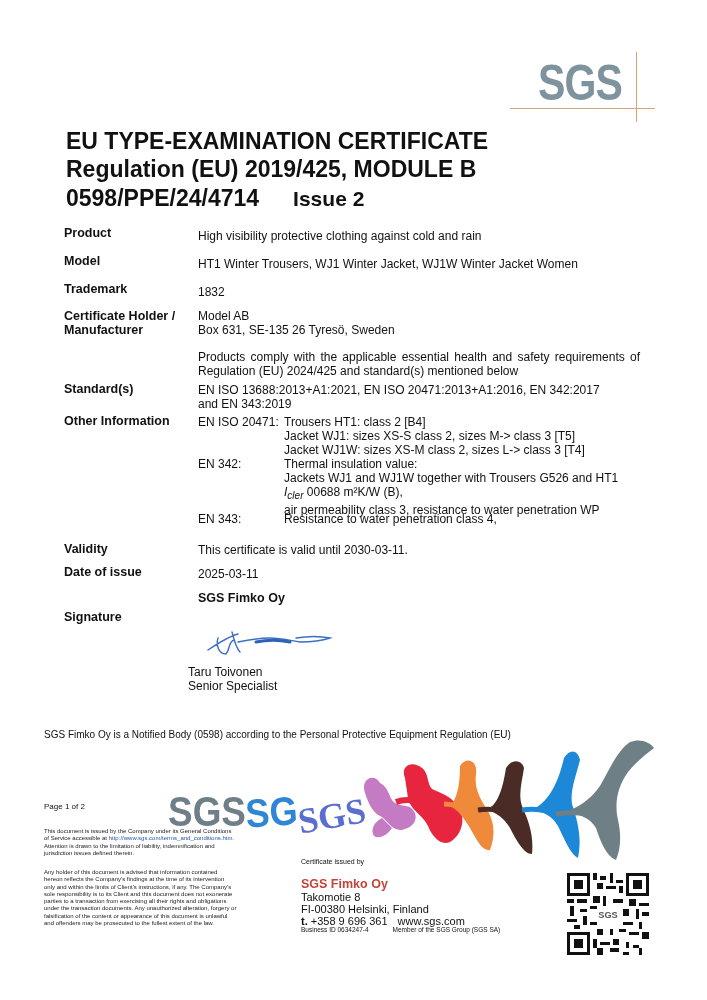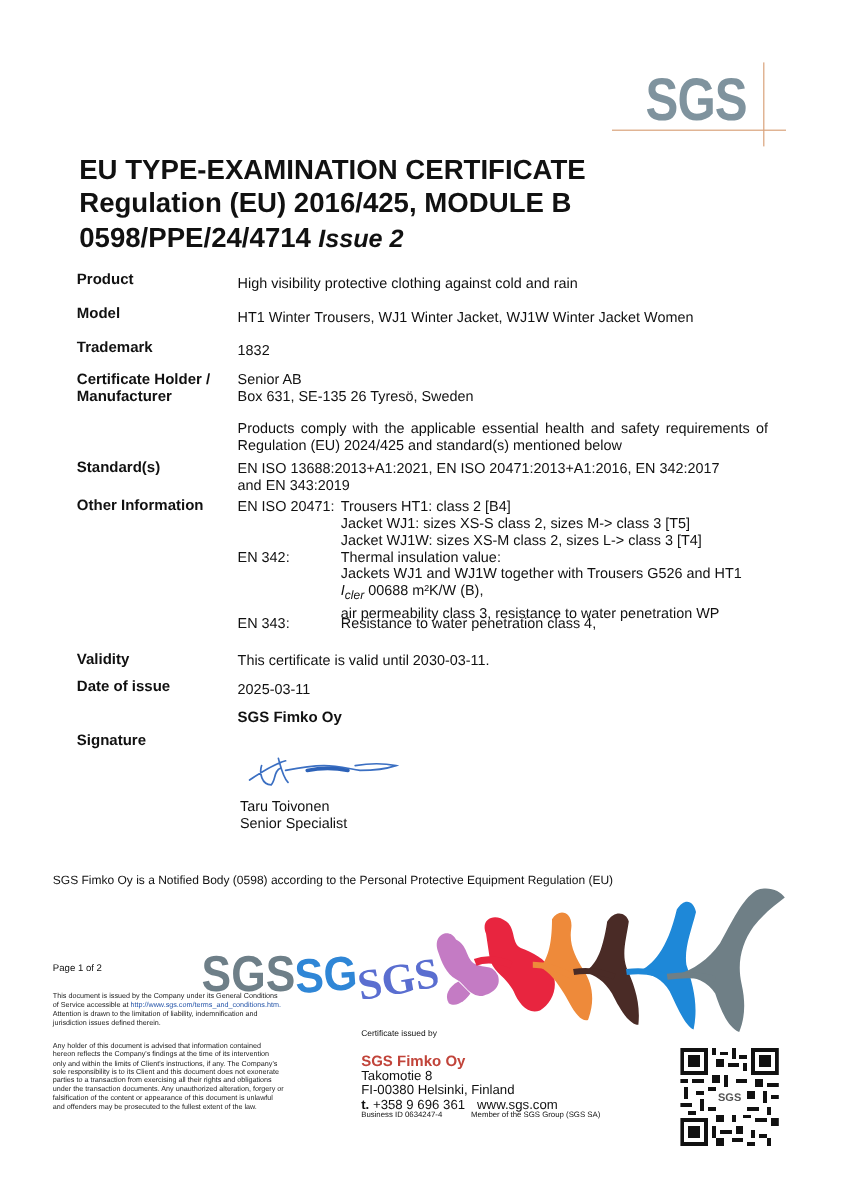--- a/index.html
+++ b/index.html
@@ -12,33 +12,33 @@
               font-weight: bold; font-size: 50px; color: #7f939e; letter-spacing: -1px;
               transform: scaleX(0.82); transform-origin: left top; line-height: 1; }
   .logo-hline { left: 510px; top: 108px; width: 145px; height: 1px; background: #d9a27a; }
   .logo-vline { left: 636px; top: 52px; width: 1px; height: 70px; background: #d9a27a; }
 
   
   .title { left: 66px; font-weight: bold; color: #111; line-height: 1; white-space: nowrap; }
   .t1 { top: 130px; font-size: 23px; }
   .t2 { top: 158px; font-size: 23px; }
   .t3 { top: 187px; font-size: 23px; }
-  .issue { margin-left: 6px; font-size: 21px; font-style: italic; }
+  .issue { margin-left: 34px; font-size: 21px; }
 
   
   .label { left: 64px; font-weight: bold; font-size: 12.5px; line-height: 14px; }
   .val { left: 198px; font-size: 12px; line-height: 14px; white-space: nowrap; }
   .para { left: 198px; width: 442px; font-size: 12px; line-height: 14px; text-align: justify; }
 
   .oi-std { left: 198px; font-size: 12px; line-height: 14px; white-space: nowrap; }
   .oi-txt { left: 284px; font-size: 12px; line-height: 14px; white-space: nowrap; }
   .oi-txt sub { font-size: 10px; font-style: italic; }
 
   .sig-org { left: 198px; top: 591px; font-weight: bold; font-size: 12.5px; }
-  .sig-name { left: 200px; top: 665px; font-size: 12px; line-height: 14px; }
+  .sig-name { left: 188px; top: 665px; font-size: 12px; line-height: 14px; }
 
   .notified { left: 44px; top: 729px; font-size: 10px; white-space: nowrap; }
 
   .page-num { left: 44px; top: 802px; font-size: 8px; }
   .small { left: 44px; font-size: 6px; line-height: 7.3px; color: #222; white-space: nowrap; }
   .small .lnk { color: #2454a8; }
 
   .issued-by { left: 301px; top: 858px; font-size: 7px; }
   .issuer-name { left: 301px; top: 877px; font-size: 12.5px; font-weight: bold; color: #c1443a; }
   .issuer-line { left: 301px; font-size: 11px; line-height: 12px; white-space: nowrap; text-align: center; }
@@ -47,40 +47,40 @@
   .qr { left: 567px; top: 873px; width: 82px; height: 82px; }
 </style>
 </head>
 <body>
 
 <div class="abs logo-top">SGS</div>
 <div class="abs logo-hline"></div>
 <div class="abs logo-vline"></div>
 
 <div class="abs title t1">EU TYPE-EXAMINATION CERTIFICATE</div>
-<div class="abs title t2">Regulation (EU) 2016/425, MODULE B</div>
+<div class="abs title t2">Regulation (EU) 2019/425, MODULE B</div>
 <div class="abs title t3">
   <span>0598/PPE/24/4714</span><span class="issue">Issue 2</span>
 </div>
 
 <div class="abs label" style="top:226px">Product</div>
 <div class="abs val" style="top:229px">High visibility protective clothing against cold and rain</div>
 
 <div class="abs label" style="top:254px">Model</div>
 <div class="abs val" style="top:257px">HT1 Winter Trousers, WJ1 Winter Jacket, WJ1W Winter Jacket Women</div>
 
 <div class="abs label" style="top:282px">Trademark</div>
 <div class="abs val" style="top:285px">1832</div>
 
 <div class="abs label" style="top:309px">
   <div>Certificate Holder /</div>
   <div>Manufacturer</div>
 </div>
 <div class="abs val" style="top:309px">
-  <div>Senior AB</div>
+  <div>Model AB</div>
   <div>Box 631, SE-135 26 Tyresö, Sweden</div>
 </div>
 
 <div class="abs para" style="top:350px">Products comply with the applicable essential health and safety requirements of Regulation (EU) 2024/425 and standard(s) mentioned below</div>
 
 <div class="abs label" style="top:382px">Standard(s)</div>
 <div class="abs val" style="top:383px">
   <div>EN ISO 13688:2013+A1:2021, EN ISO 20471:2013+A1:2016, EN 342:2017</div>
   <div>and EN 343:2019</div>
 </div>

